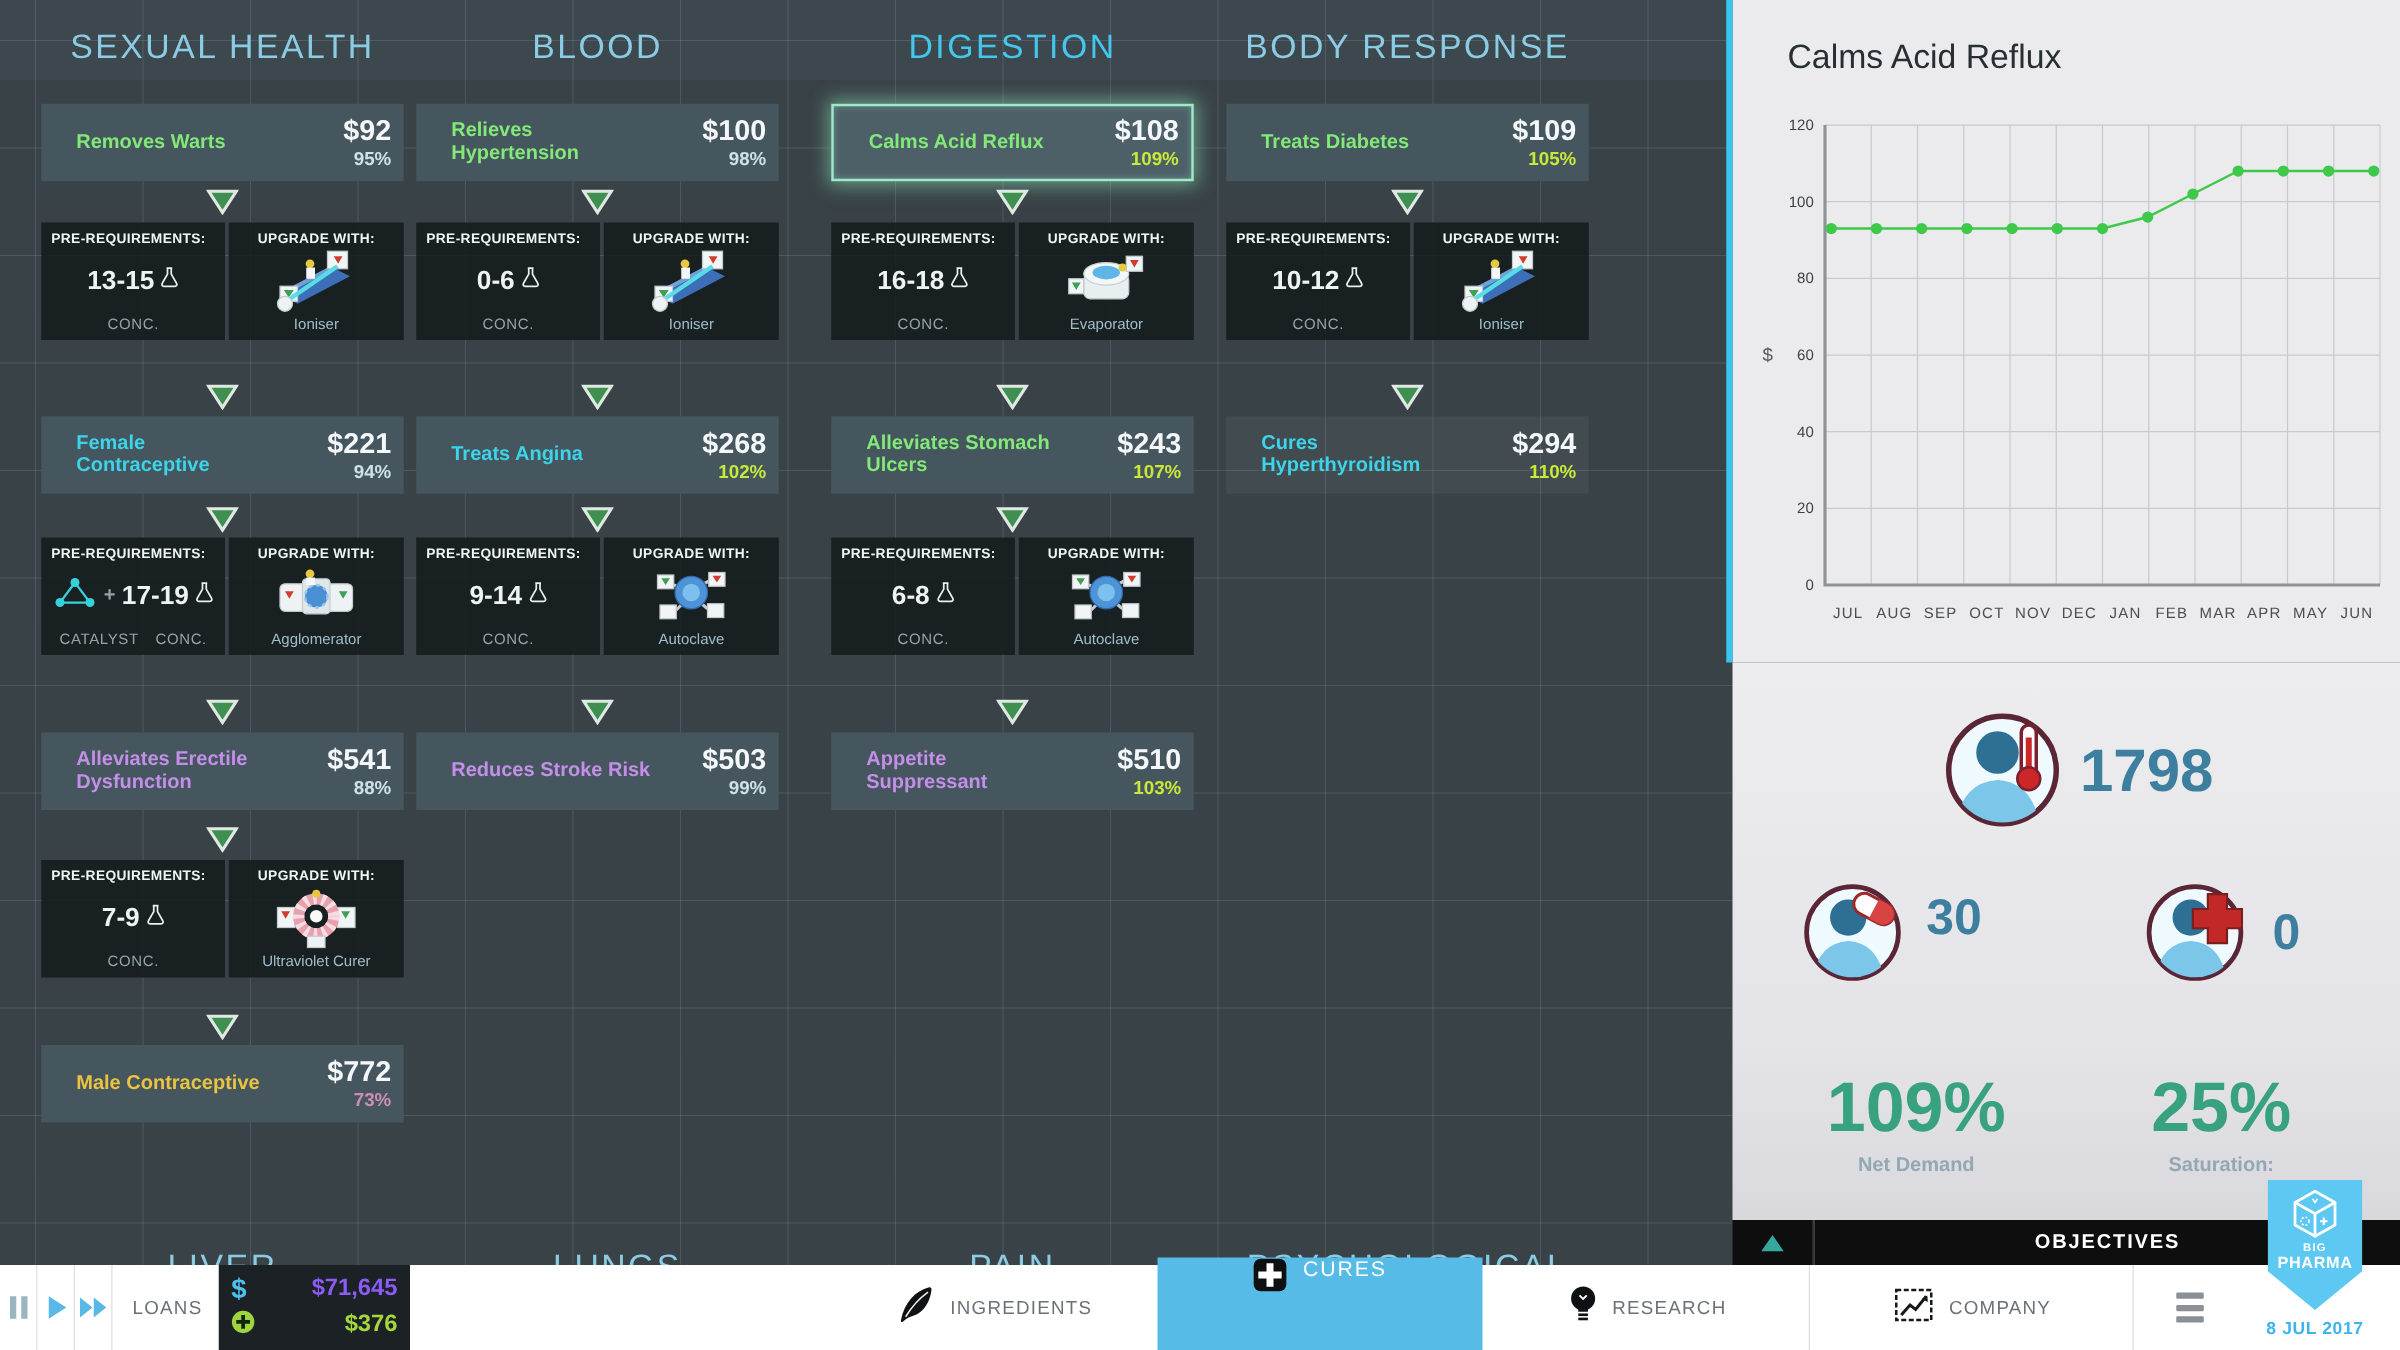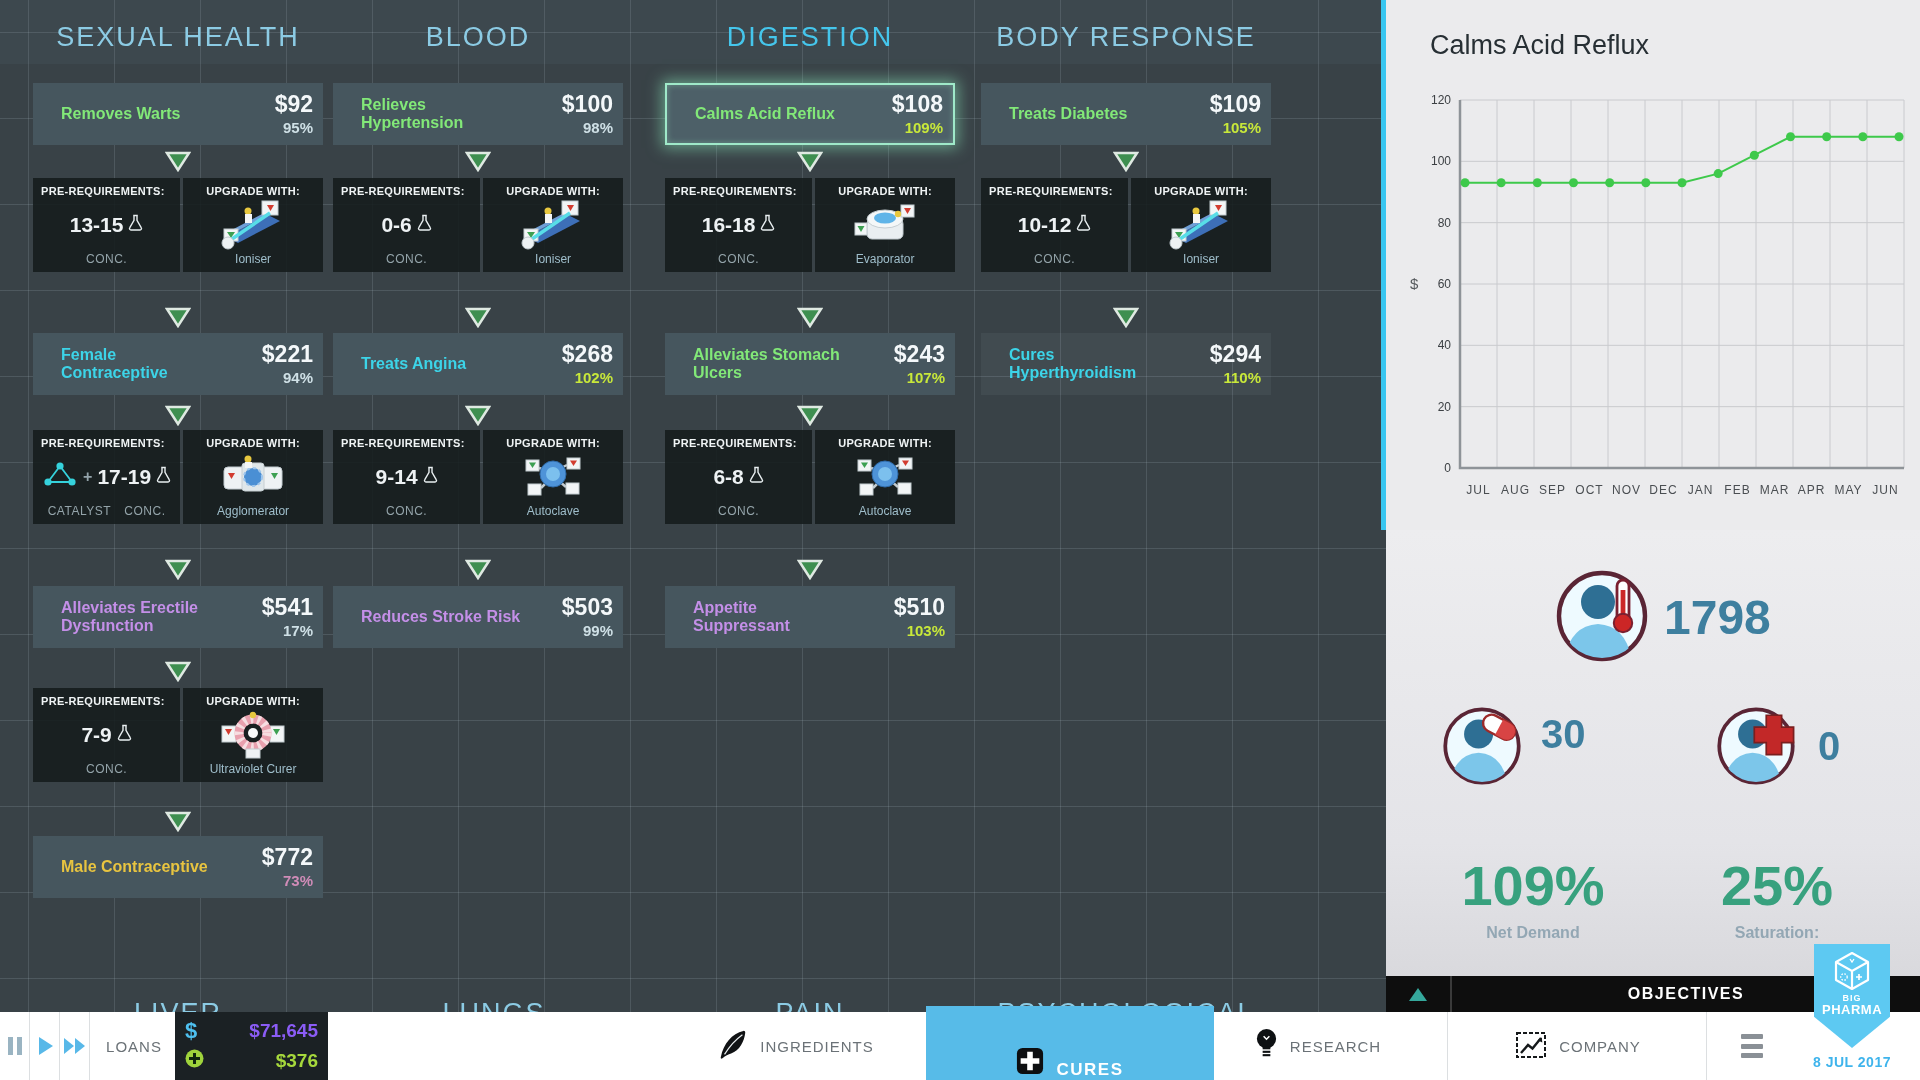--- a/index.html
+++ b/index.html
@@ -59,21 +59,21 @@
 #toolbar{position:absolute;left:0;top:1012px;width:1920px;height:68px;background:#fff;z-index:5}
 .vsep{position:absolute;top:0;height:68px;width:1px;background:#dcdfe1}
 .tctl{position:absolute;top:0;width:30px;height:68px;display:flex;align-items:center;justify-content:center}
 .tlabel{position:absolute;top:0;height:68px;display:flex;align-items:center;justify-content:center;color:#6b7277;font-size:15px;letter-spacing:1px}
 #money{position:absolute;left:175px;top:0;width:153px;height:68px;background:#1b2124;padding:8px 10px 8px 10px;display:flex;flex-direction:column;justify-content:space-between}
 .mrow{display:flex;align-items:center;justify-content:space-between}
 .msym{color:#4ec0f0;font-size:22px;font-weight:bold;line-height:1}
 .mval{color:#8b5cf6;font-size:19px;font-weight:bold}
 .mval.green{color:#a6d83c}
 .tbtn{position:absolute;top:0;height:68px;display:flex;align-items:center;justify-content:center;gap:11px;color:#6b7277;font-size:15px;letter-spacing:1px;cursor:pointer}
-#cures-tab{position:absolute;left:926px;top:-6px;width:288px;height:74px;background:#57bbe8;display:flex;align-items:flex-end;justify-content:center;gap:12px;color:#fff;font-weight:bold;font-size:17px;letter-spacing:1.5px}
+#cures-tab{position:absolute;left:926px;top:-6px;width:260px;height:74px;background:#57bbe8;display:flex;align-items:flex-start;justify-content:center;gap:12px;color:#fff;font-weight:normal;font-size:17px;letter-spacing:1.5px}
 #hamburger{position:absolute;left:1736px;top:22px;width:32px;height:24px;display:flex;flex-direction:column;justify-content:space-between;cursor:pointer}
 #hamburger div{height:5px;background:#8a9096;border-radius:1px;width:22px;margin:0 auto}
 
 #logo{position:absolute;left:1806px;top:944px;width:92px;z-index:9;text-align:center}
 .banner{width:76px;margin:0 auto;height:104px;background:#5dc9f2;clip-path:polygon(0 0,100% 0,100% 70%,50% 100%,0 70%);display:flex;flex-direction:column;align-items:center;padding-top:6px}
 .logo-big{color:#fff;font-size:9px;font-weight:bold;letter-spacing:1px;line-height:1}
 .logo-pharma{color:#fff;font-size:13px;font-weight:bold;letter-spacing:.5px;line-height:1.1}
 .logo-date{margin-top:6px;color:#3fb4ec;font-size:14px;font-weight:bold;letter-spacing:.5px}
 </style>
 </head>
@@ -178,21 +178,21 @@
               <div class="machine-name">Agglomerator</div>
             </div>
           </div>
           <div class="arrow" style="top: 558px;"><svg width="26" height="22" viewBox="0 0 26 22">
               <polygon points="2,3 24,3 13,20" fill="#3e8f50" stroke="#dfe9e2" stroke-width="2.5"></polygon>
             </svg></div>
           <div class="cure" style="top: 586px;">
             <div class="cure-name nm-purple">Alleviates Erectile Dysfunction</div>
             <div class="cure-right">
               <div class="price">$541</div>
-              <div class="pct pc-white">17%</div>
+              <div class="pct pc-white">88%</div>
             </div>
           </div>
           <div class="arrow" style="top: 660px;"><svg width="26" height="22" viewBox="0 0 26 22">
               <polygon points="2,3 24,3 13,20" fill="#3e8f50" stroke="#dfe9e2" stroke-width="2.5"></polygon>
             </svg></div>
           <div class="req" style="top: 688px;">
             <div class="req-l">
               <div class="req-label">PRE-REQUIREMENTS:</div>
               <div class="req-value">
                 <span>7-9</span>

